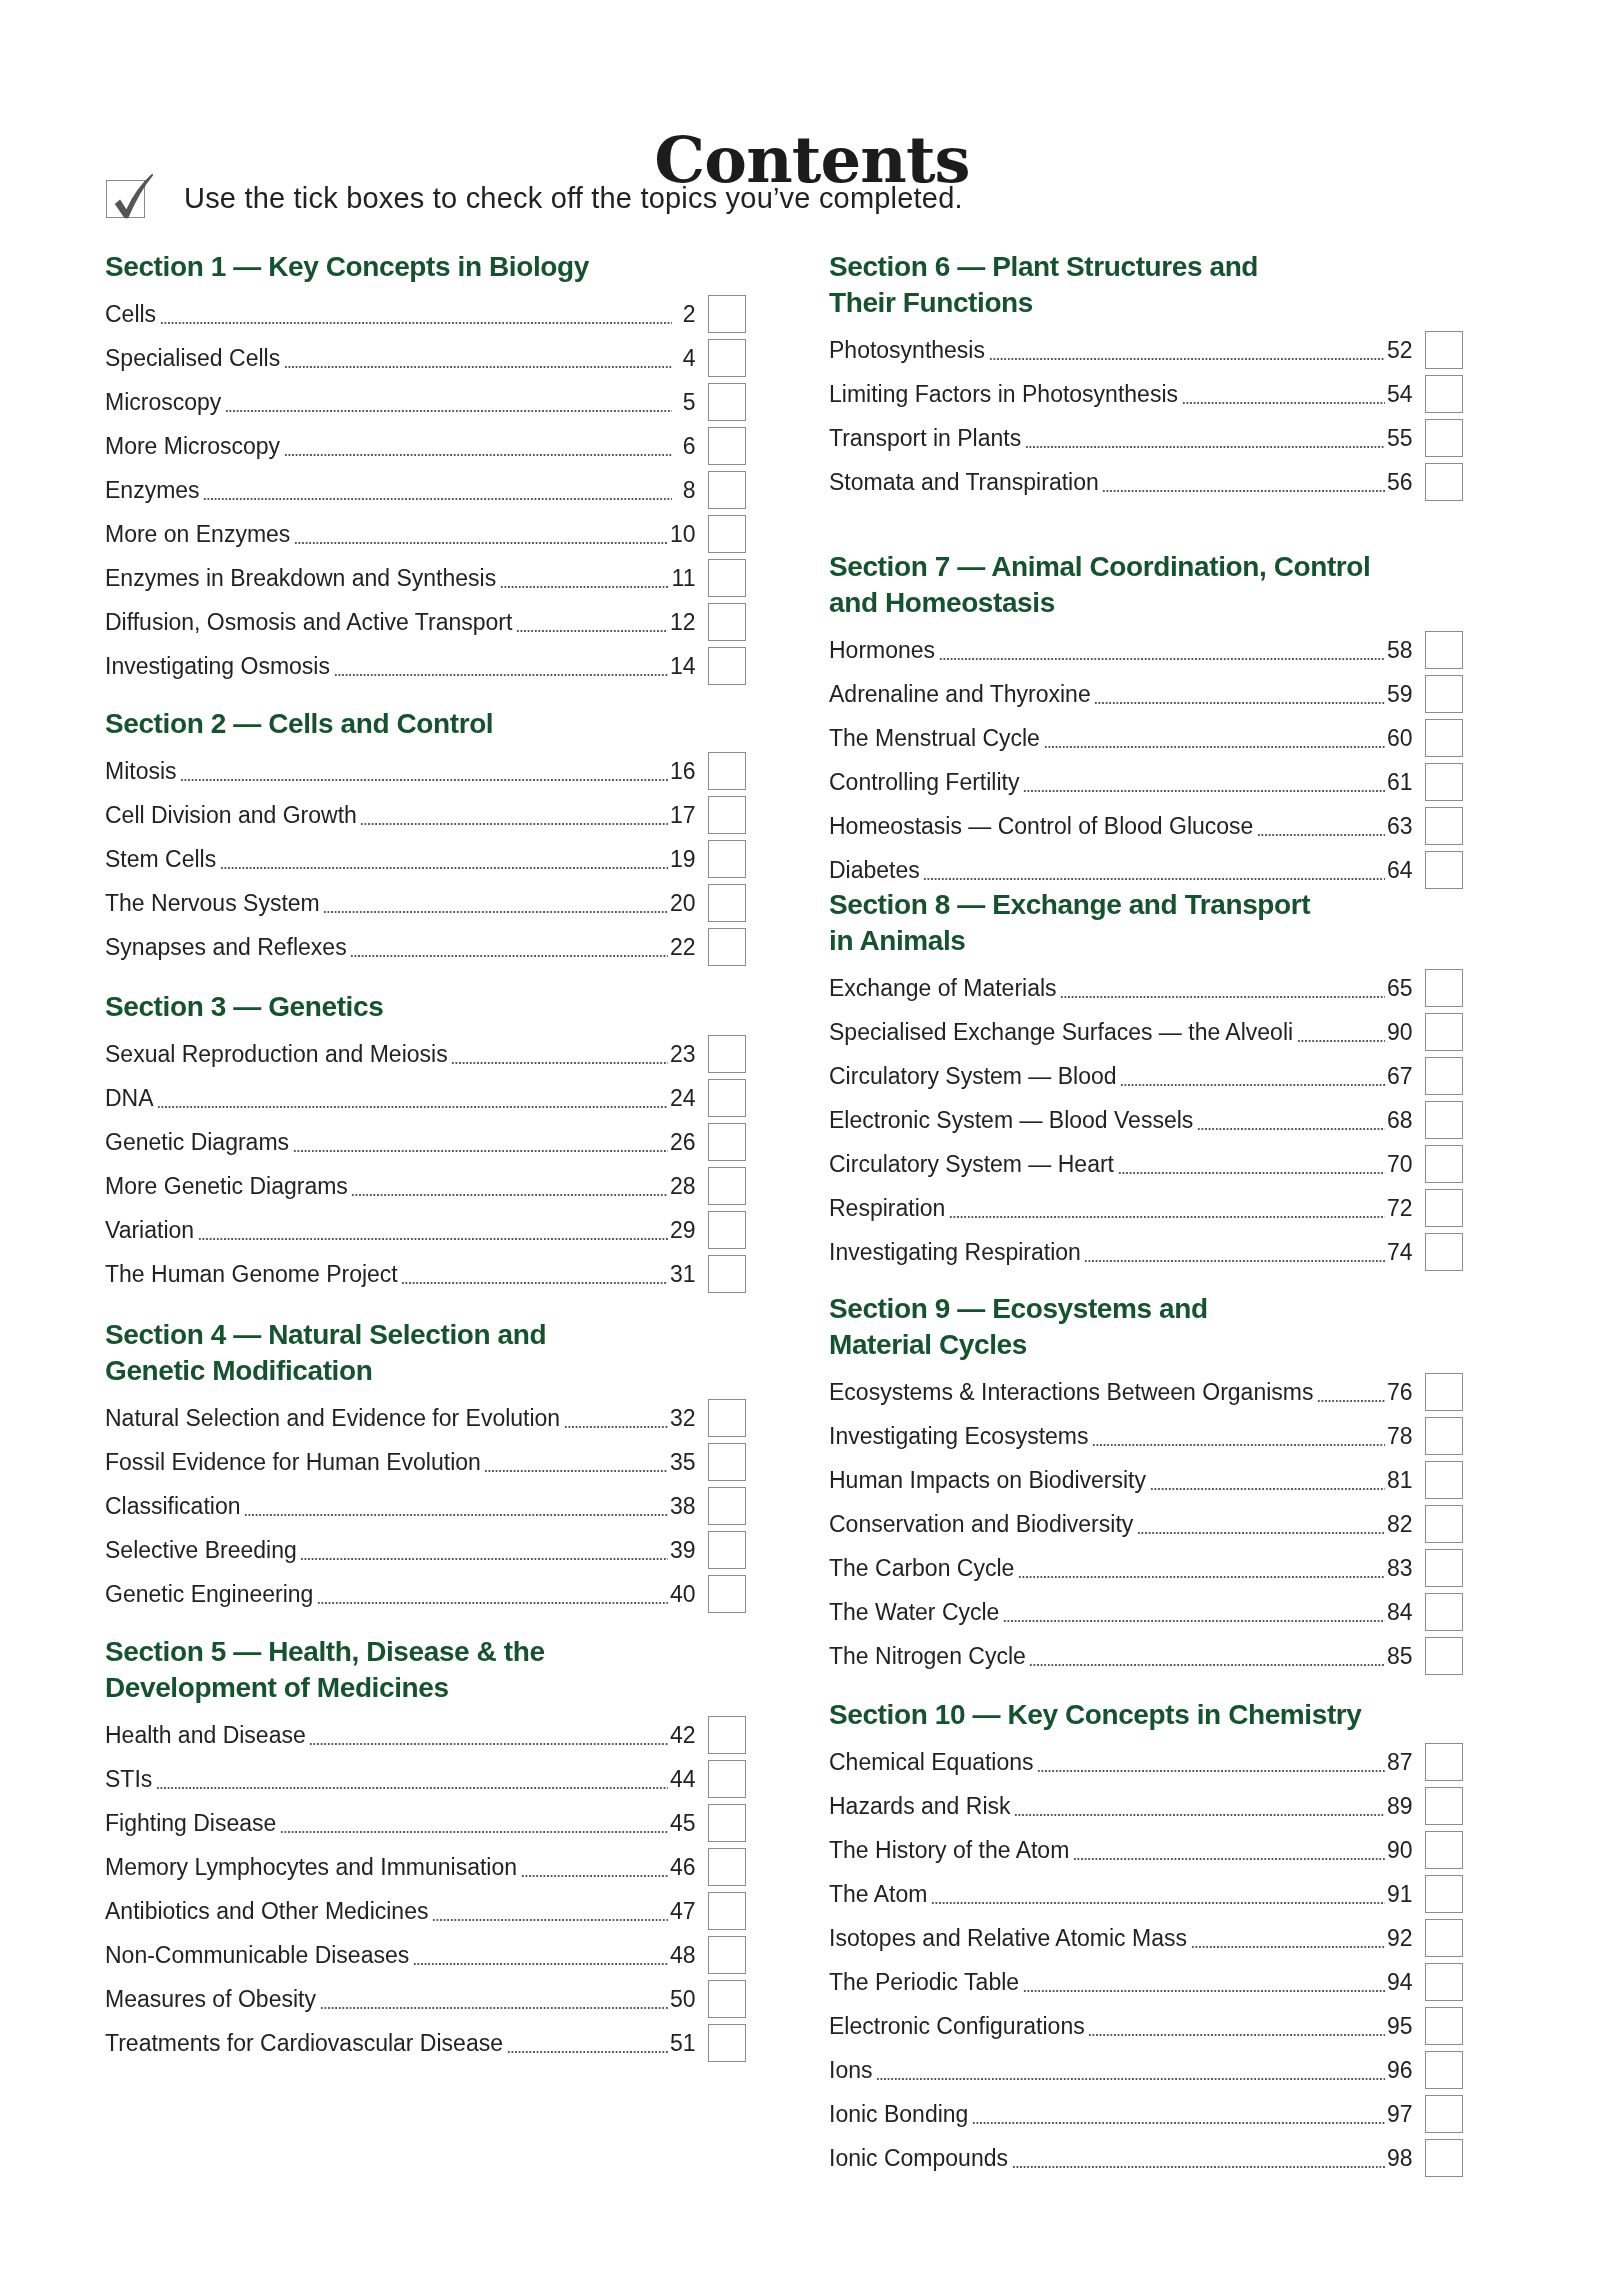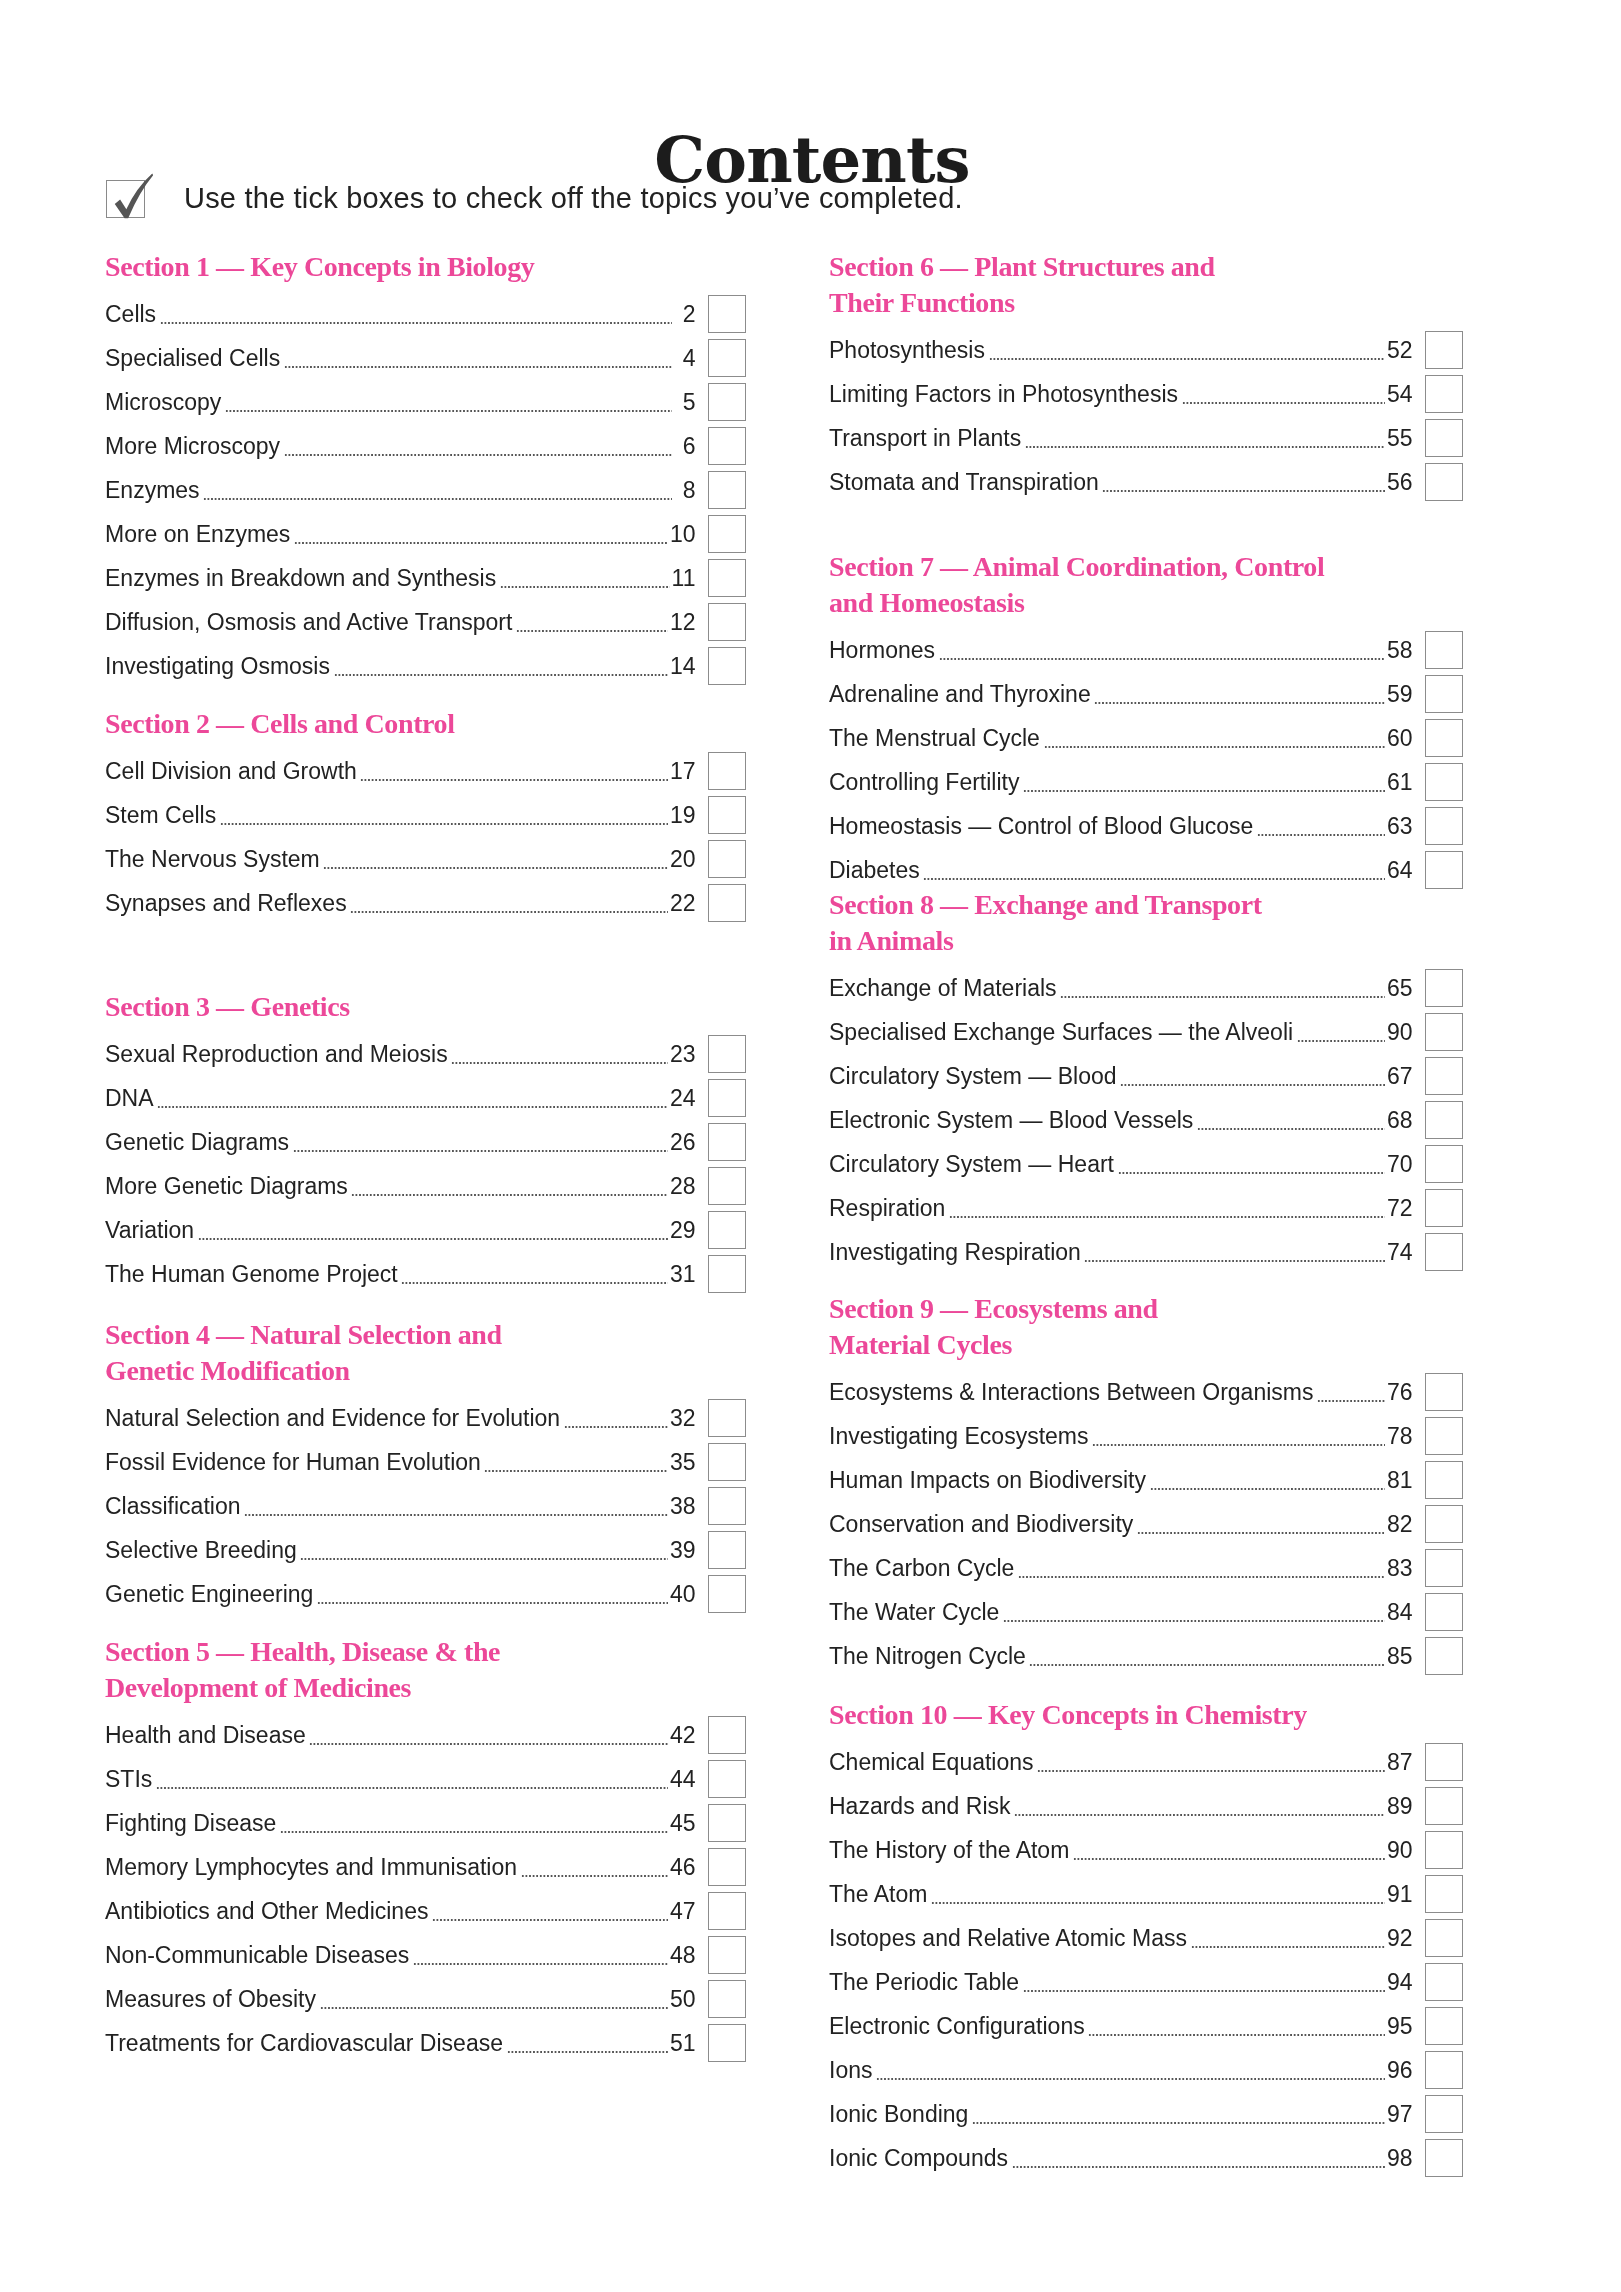--- a/index.html
+++ b/index.html
@@ -6,21 +6,21 @@
   body { width:1621px; height:2293px; position:relative; overflow:hidden; color:#1a1a1a; }
   .title { position:absolute; left:0; width:1576px; top:79px; text-align:center;
     font-family:"DejaVu Serif", serif; font-weight:bold; font-size:64px; letter-spacing:-0.9px; color:#1c1c1c;padding-left:24px; }
   .instr { position:absolute; left:106px; top:179px; height:39px; display:flex; align-items:center; }
   .instr .tick { width:39px; height:38px; border:1.8px solid #8a8a8a; box-sizing:border-box; position:relative; margin-right:32px; }
   .instr .tick svg { position:absolute; left:3.6px; top:-10.7px; }
   .instr .txt { font-family:"Liberation Sans", sans-serif; font-size:29px; color:#222; letter-spacing:0.2px; font-weight:300;margin-left:7px;}
   .section { position:absolute; }
   .section.left { left:105px; width:641px; }
   .section.right { left:829px; width:634px; }
-  .sec-head { font-family:Liberation Serif, serif; font-weight:bold; font-size:28px; line-height:36px; color:#ec4899; margin:0 0 7.2px 0; letter-spacing:-0.4px; }
+  .sec-head { font-family:Liberation Sans, sans-serif; font-weight:bold; font-size:28px; line-height:36px; color:#14532d; margin:0 0 7.2px 0; letter-spacing:-0.4px; }
   .row { height:44px; display:flex; align-items:center; position:relative; }
   .row .label { font-family:"Liberation Sans", sans-serif; font-size:23px; color:#222; white-space:nowrap; padding-right:1.8px; }
   .row .dots { flex:1; height:1.8px; margin:0 1.8px; align-self:flex-end; margin-bottom:12.5px;
     background-image:radial-gradient(circle, #555 0.8px, transparent 1px); background-size:3.6px 1.8px; background-repeat:repeat-x; }
   .row .page { font-family:"Liberation Sans", sans-serif; font-size:23px; color:#222; min-width:21.5px; text-align:right; margin-right:12.5px; }
   .row .box { width:38px; height:38px; border:1.8px solid #8c8c8c; box-sizing:border-box; flex:none; background:#fff; cursor:pointer; }
 </style>
 </head>
 <body>
 
@@ -88,20 +88,26 @@
     <div class="row">
       <span class="label">Investigating Osmosis</span>
       <span class="dots"></span>
       <span class="page">14</span>
       <span class="box"></span>
     </div>
   </div>
 <div class="section left" style="top:706px;">
     <div class="sec-head">Section 2 — Cells and Control</div>
     <div class="row">
+      <span class="label">Mitosis</span>
+      <span class="dots"></span>
+      <span class="page">16</span>
+      <span class="box"></span>
+    </div>
+    <div class="row">
       <span class="label">Cell Division and Growth</span>
       <span class="dots"></span>
       <span class="page">17</span>
       <span class="box"></span>
     </div>
     <div class="row">
       <span class="label">Stem Cells</span>
       <span class="dots"></span>
       <span class="page">19</span>
       <span class="box"></span>

